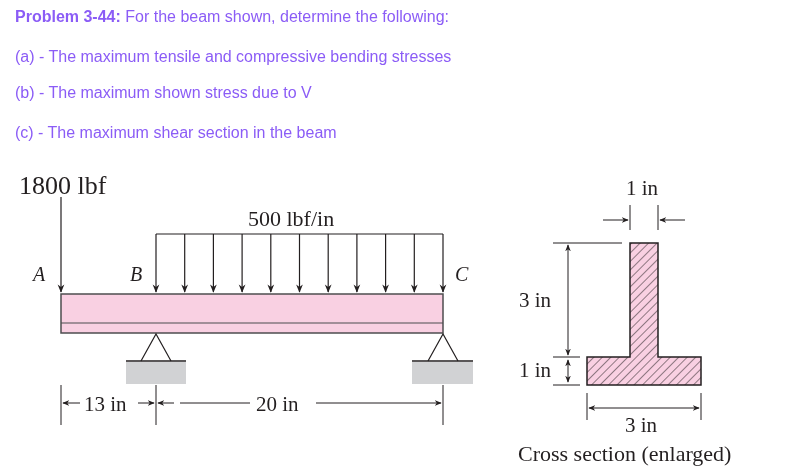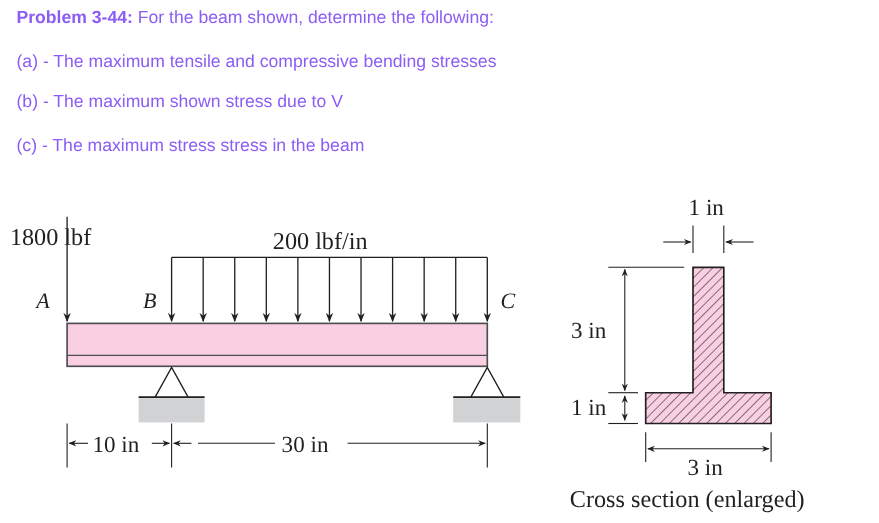--- a/index.html
+++ b/index.html
@@ -10,21 +10,21 @@
   svg { position: absolute; left: 0; top: 0; }
 </style>
 </head>
 <body>
 
 <div class="prob" style="top:8px;">
   <b>Problem 3-44:</b><span> For the beam shown, determine the following:</span>
 </div>
 <div class="prob" style="top:48px;">(a) - The maximum tensile and compressive bending stresses</div>
 <div class="prob" style="top:84px;">(b) - The maximum shown stress due to V</div>
-<div class="prob" style="top:124px;">(c) - The maximum stress stress in the beam</div>
+<div class="prob" style="top:124px;">(c) - The maximum shear section in the beam</div>
 
 <svg width="799" height="475" viewBox="0 0 799 475">
   <defs>
     <marker id="ah" viewBox="0 0 10 10" refX="9" refY="5" markerWidth="7" markerHeight="7" orient="auto-start-reverse">
       <path d="M0,1 L10,5 L0,9 L3,5 z" fill="#231f20"></path>
     </marker>
     <pattern id="hatch" patternUnits="userSpaceOnUse" width="6" height="6" patternTransform="rotate(45)">
       <rect width="6" height="6" fill="#f9d0e2"></rect>
       <line x1="0" y1="0" x2="0" y2="6" stroke="#231f20" stroke-width="1"></line>
     </pattern>
@@ -93,25 +93,25 @@
     <line x1="568" y1="245" x2="568" y2="355" stroke="#231f20" stroke-width="1" marker-start="url(#ah)" marker-end="url(#ah)"></line>
 
     <line x1="568" y1="360" x2="568" y2="382" stroke="#231f20" stroke-width="1" marker-start="url(#ah)" marker-end="url(#ah)"></line>
 
     <line x1="587" y1="393" x2="587" y2="420" stroke="#231f20" stroke-width="1"></line>
     <line x1="701" y1="393" x2="701" y2="420" stroke="#231f20" stroke-width="1"></line>
     <line x1="589" y1="408" x2="699" y2="408" stroke="#231f20" stroke-width="1" marker-start="url(#ah)" marker-end="url(#ah)"></line>
   </g>
 </svg>
 
-<div class="lbl" style="left:9px; top:171px; font-size:22px;margin-top:32px;">1800 lbf</div>
-<div class="lbl" style="left:248px; top:206px; font-size:22px;">200 lbf/in</div>
+<div class="lbl" style="left:19px; top:171px; font-size:26px;">1800 lbf</div>
+<div class="lbl" style="left:248px; top:206px; font-size:22px;">500 lbf/in</div>
 <div class="lbl" style="left:33px; top:263px; font-size:20px; font-style:italic;">A</div>
 <div class="lbl" style="left:130px; top:263px; font-size:20px; font-style:italic;">B</div>
 <div class="lbl" style="left:455px; top:263px; font-size:20px; font-style:italic;">C</div>
-<div class="lbl" style="left:84px; top:392px; font-size:21px;">10 in</div>
-<div class="lbl" style="left:256px; top:392px; font-size:21px;">30 in</div>
+<div class="lbl" style="left:84px; top:392px; font-size:21px;">13 in</div>
+<div class="lbl" style="left:256px; top:392px; font-size:21px;">20 in</div>
 
 <div class="lbl" style="left:626px; top:176px; font-size:21px;">1 in</div>
 <div class="lbl" style="left:519px; top:288px; font-size:21px;">3 in</div>
 <div class="lbl" style="left:519px; top:358px; font-size:21px;">1 in</div>
 <div class="lbl" style="left:625px; top:413px; font-size:21px;">3 in</div>
 <div class="lbl" style="left:518px; top:441px; font-size:22px;">Cross section (enlarged)</div>
 
 </body></html>

